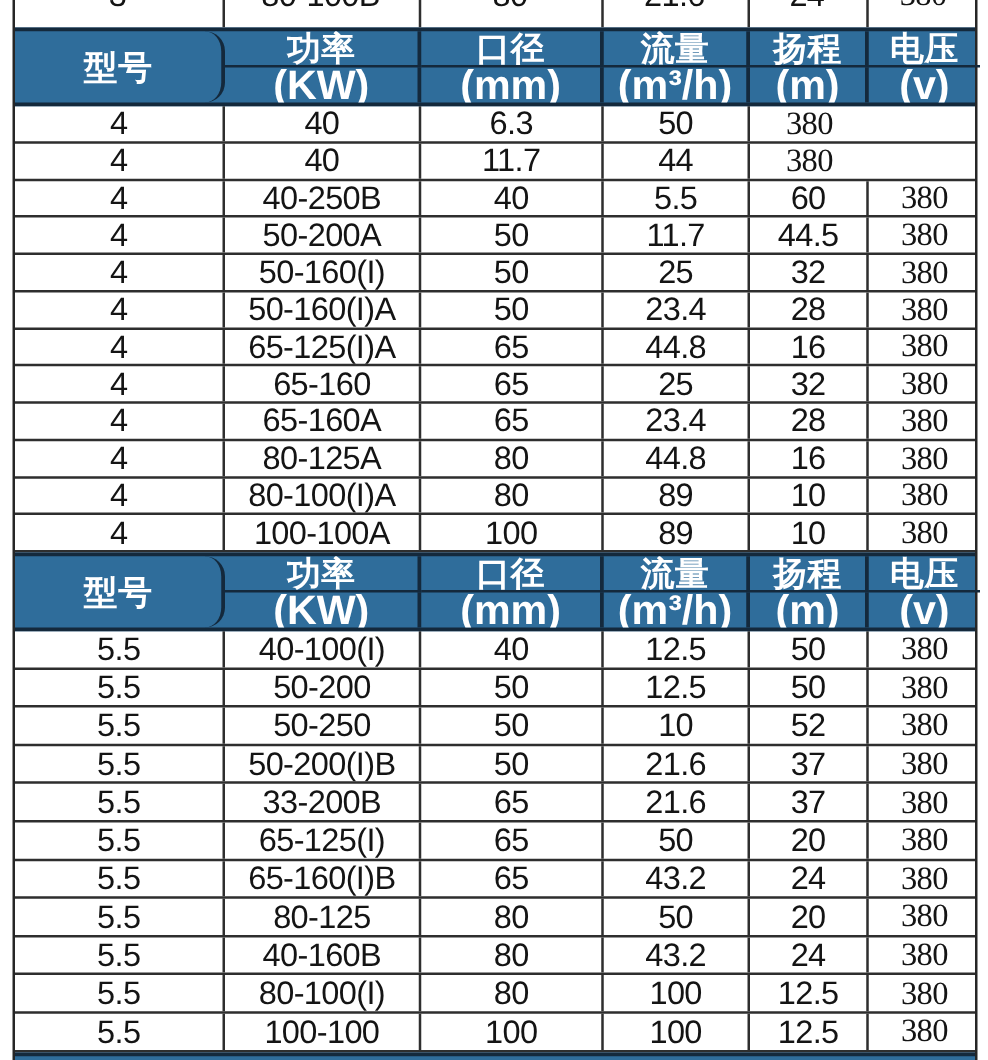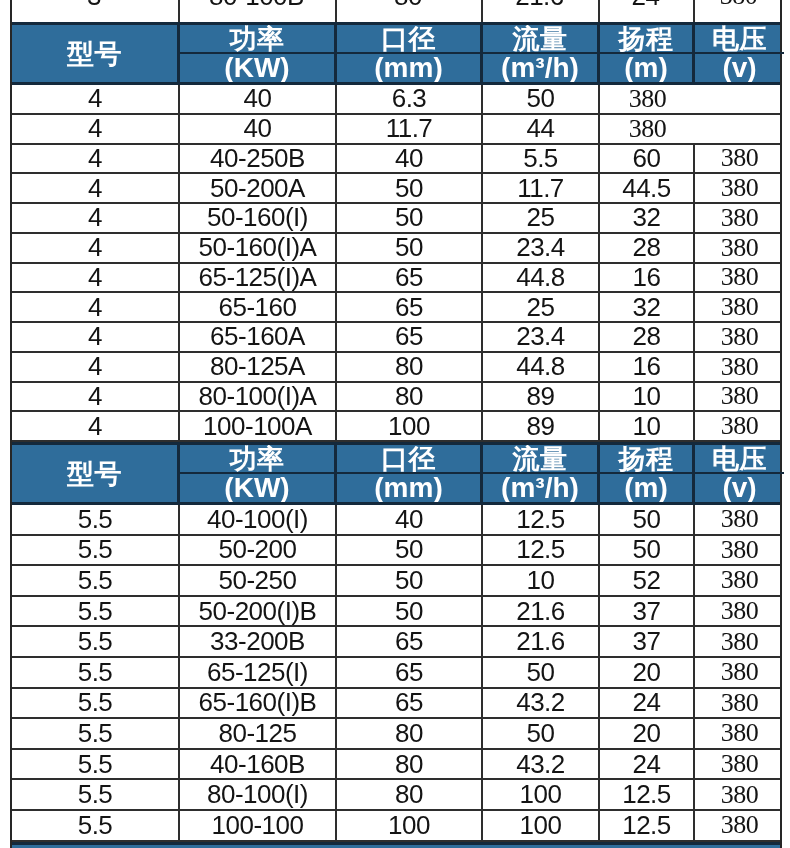--- a/index.html
+++ b/index.html
@@ -40,22 +40,22 @@
     color:#ffffff; font-weight:700;
   }
   .hc {
     display:flex; align-items:center; justify-content:center;
     border-right:3px solid #14293C;
     font-size:27px; letter-spacing:0.5px;
     overflow:hidden;
   }
   .hc.last { border-right:none; }
   .hc.r1 { border-bottom:2px solid #14293C; }
-  .hc.span2 { grid-row:1 / 3; }
-  .hc.sub { font-size:28px; letter-spacing:0; }
+  .hc.span2 { grid-row:1 / 3;border-radius:16px; }
+  .hc.sub { font-size:33px; letter-spacing:0; }
 
   
   .tbody .row { border-bottom:2px solid #2e2e2e; }
   .tbody.s1 .row { height:29.75px; }
   .tbody.s2 .row { height:30.6px; }
   .cell {
     display:flex; align-items:center; justify-content:center;
     border-right:2px solid #2e2e2e;
     font-size:26px; letter-spacing:-0.5px;
     overflow:hidden; white-space:nowrap;

